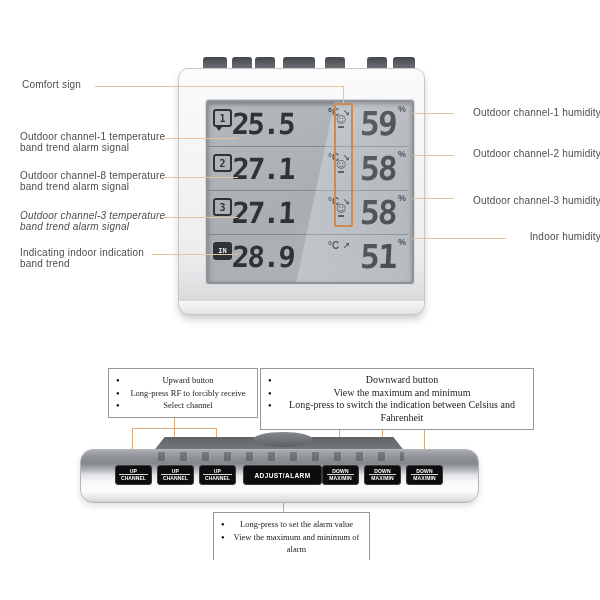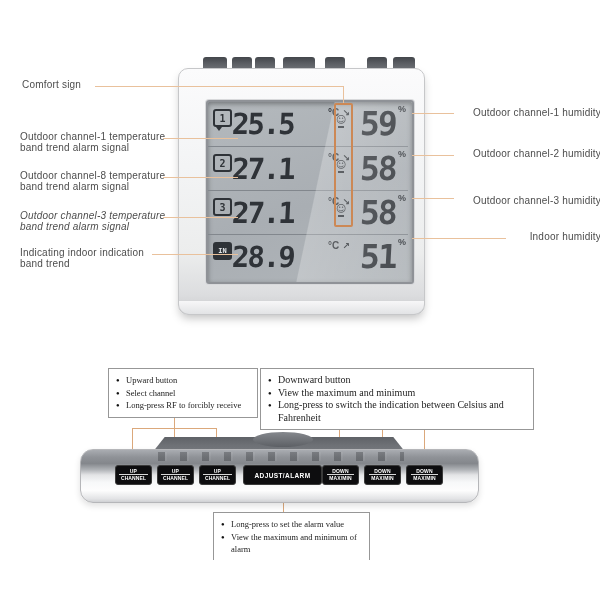--- a/index.html
+++ b/index.html
@@ -52,21 +52,21 @@
         font-family:"DejaVu Sans",sans-serif;font-size:10px;line-height:10px;}
   .cbar{display:block;width:6px;height:2px;background:#2f3338;margin:1px auto 0;}
   .hum{position:absolute;right:12px;bottom:3px;font-family:"DejaVu Sans Mono",monospace;
        font-weight:bold;font-size:33px;letter-spacing:-2px;transform:skewX(-3deg);}
   .pct{position:absolute;right:2px;top:2px;font-weight:bold;font-size:9px;}
 
   
   .cbox{position:absolute;background:#fff;border:1.5px solid #979797;padding:5px 7px;z-index:7;}
   .cbox ul{margin:0;padding:0;list-style:none;}
   .cbox li{position:relative;padding-left:10px;font-family:"Liberation Serif",serif;
-           font-size:8.5px;line-height:12.5px;color:#222;}
+           font-size:8.5px;line-height:12.5px;color:#222;text-align:center;}
   .cbox li::before{content:"\25CF";position:absolute;left:0;top:0;font-size:6px;color:#111;}
   .cbox.wide li{font-size:10px;}
 
   
   .bv-back{position:absolute;left:152px;top:437px;width:254px;height:16px;z-index:1;
         background:linear-gradient(180deg,#5f6267,#7b7e83);
         clip-path:polygon(0 100%,5% 0,95% 0,100% 100%);}
   .bv-bump{position:absolute;left:253px;top:432px;width:60px;height:15px;border-radius:50%;
         background:linear-gradient(180deg,#85888d,#5d6065);z-index:1;}
   .bv-body{position:absolute;left:80px;top:449px;width:397px;height:52px;border-radius:13px;z-index:2;
@@ -176,22 +176,22 @@
   <div class="hline" style="left:163px;top:217px;width:75px;z-index:5;"></div>
   <div class="hline" style="left:152px;top:254px;width:86px;z-index:5;"></div>
   <div class="hline" style="left:412px;top:113px;width:42px;z-index:5;"></div>
   <div class="hline" style="left:412px;top:155px;width:42px;z-index:5;"></div>
   <div class="hline" style="left:412px;top:198px;width:42px;z-index:5;"></div>
   <div class="hline" style="left:412px;top:238px;width:94px;z-index:5;"></div>
 
   <div class="cbox" style="left:108px;top:368px;width:134px;">
     <ul>
       <li>Upward button</li>
+      <li>Long-press RF to forcibly receive</li>
       <li>Select channel</li>
-      <li>Long-press RF to forcibly receive</li>
     </ul>
   </div>
   <div class="cbox wide" style="left:260px;top:368px;width:258px;">
     <ul>
       <li>Downward button</li>
       <li>View the maximum and minimum</li>
       <li>Long-press to switch the indication between Celsius  and Fahrenheit</li>
     </ul>
   </div>
   <div class="cbox" style="left:213px;top:512px;width:141px;">

